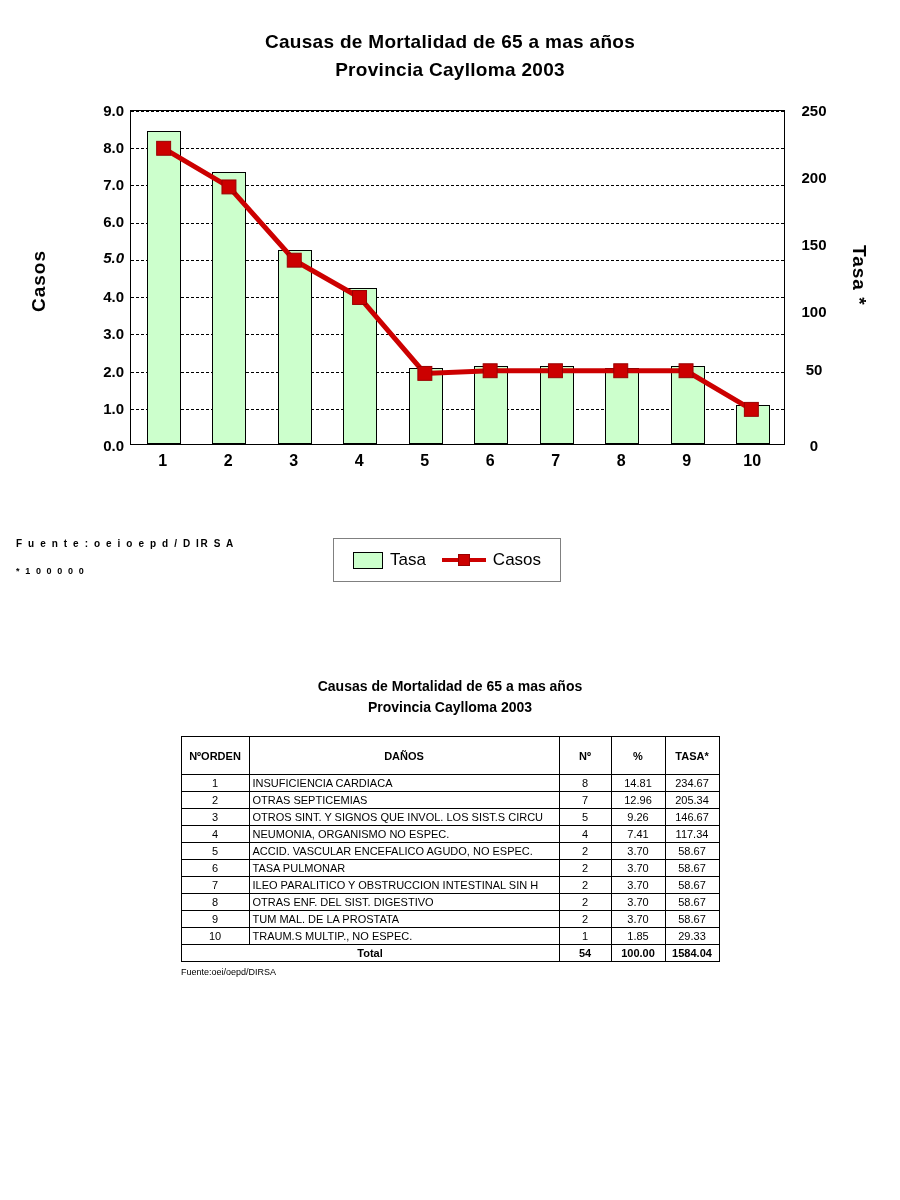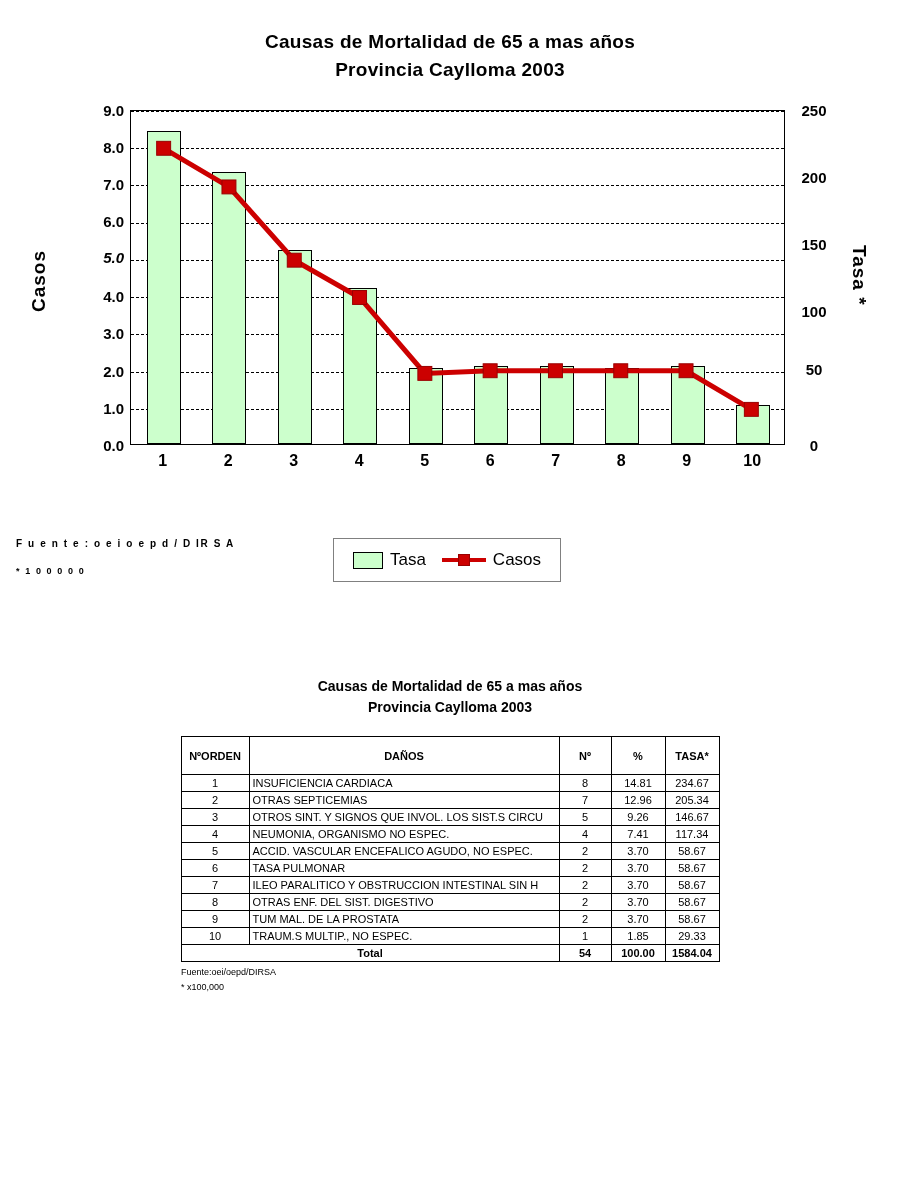--- a/index.html
+++ b/index.html
@@ -481,15 +481,14 @@
           <td class="total-label" colspan="2">Total</td>
           <td class="num">54</td>
           <td class="pct">100.00</td>
           <td class="tasa">1584.04</td>
         </tr>
       </tbody>
   </table>
 
   <div id="table-source">
     <div>Fuente:oei/oepd/DIRSA</div>
-    <div>* x100,000</div>
   </div>
 </div>
 
 </body></html>

